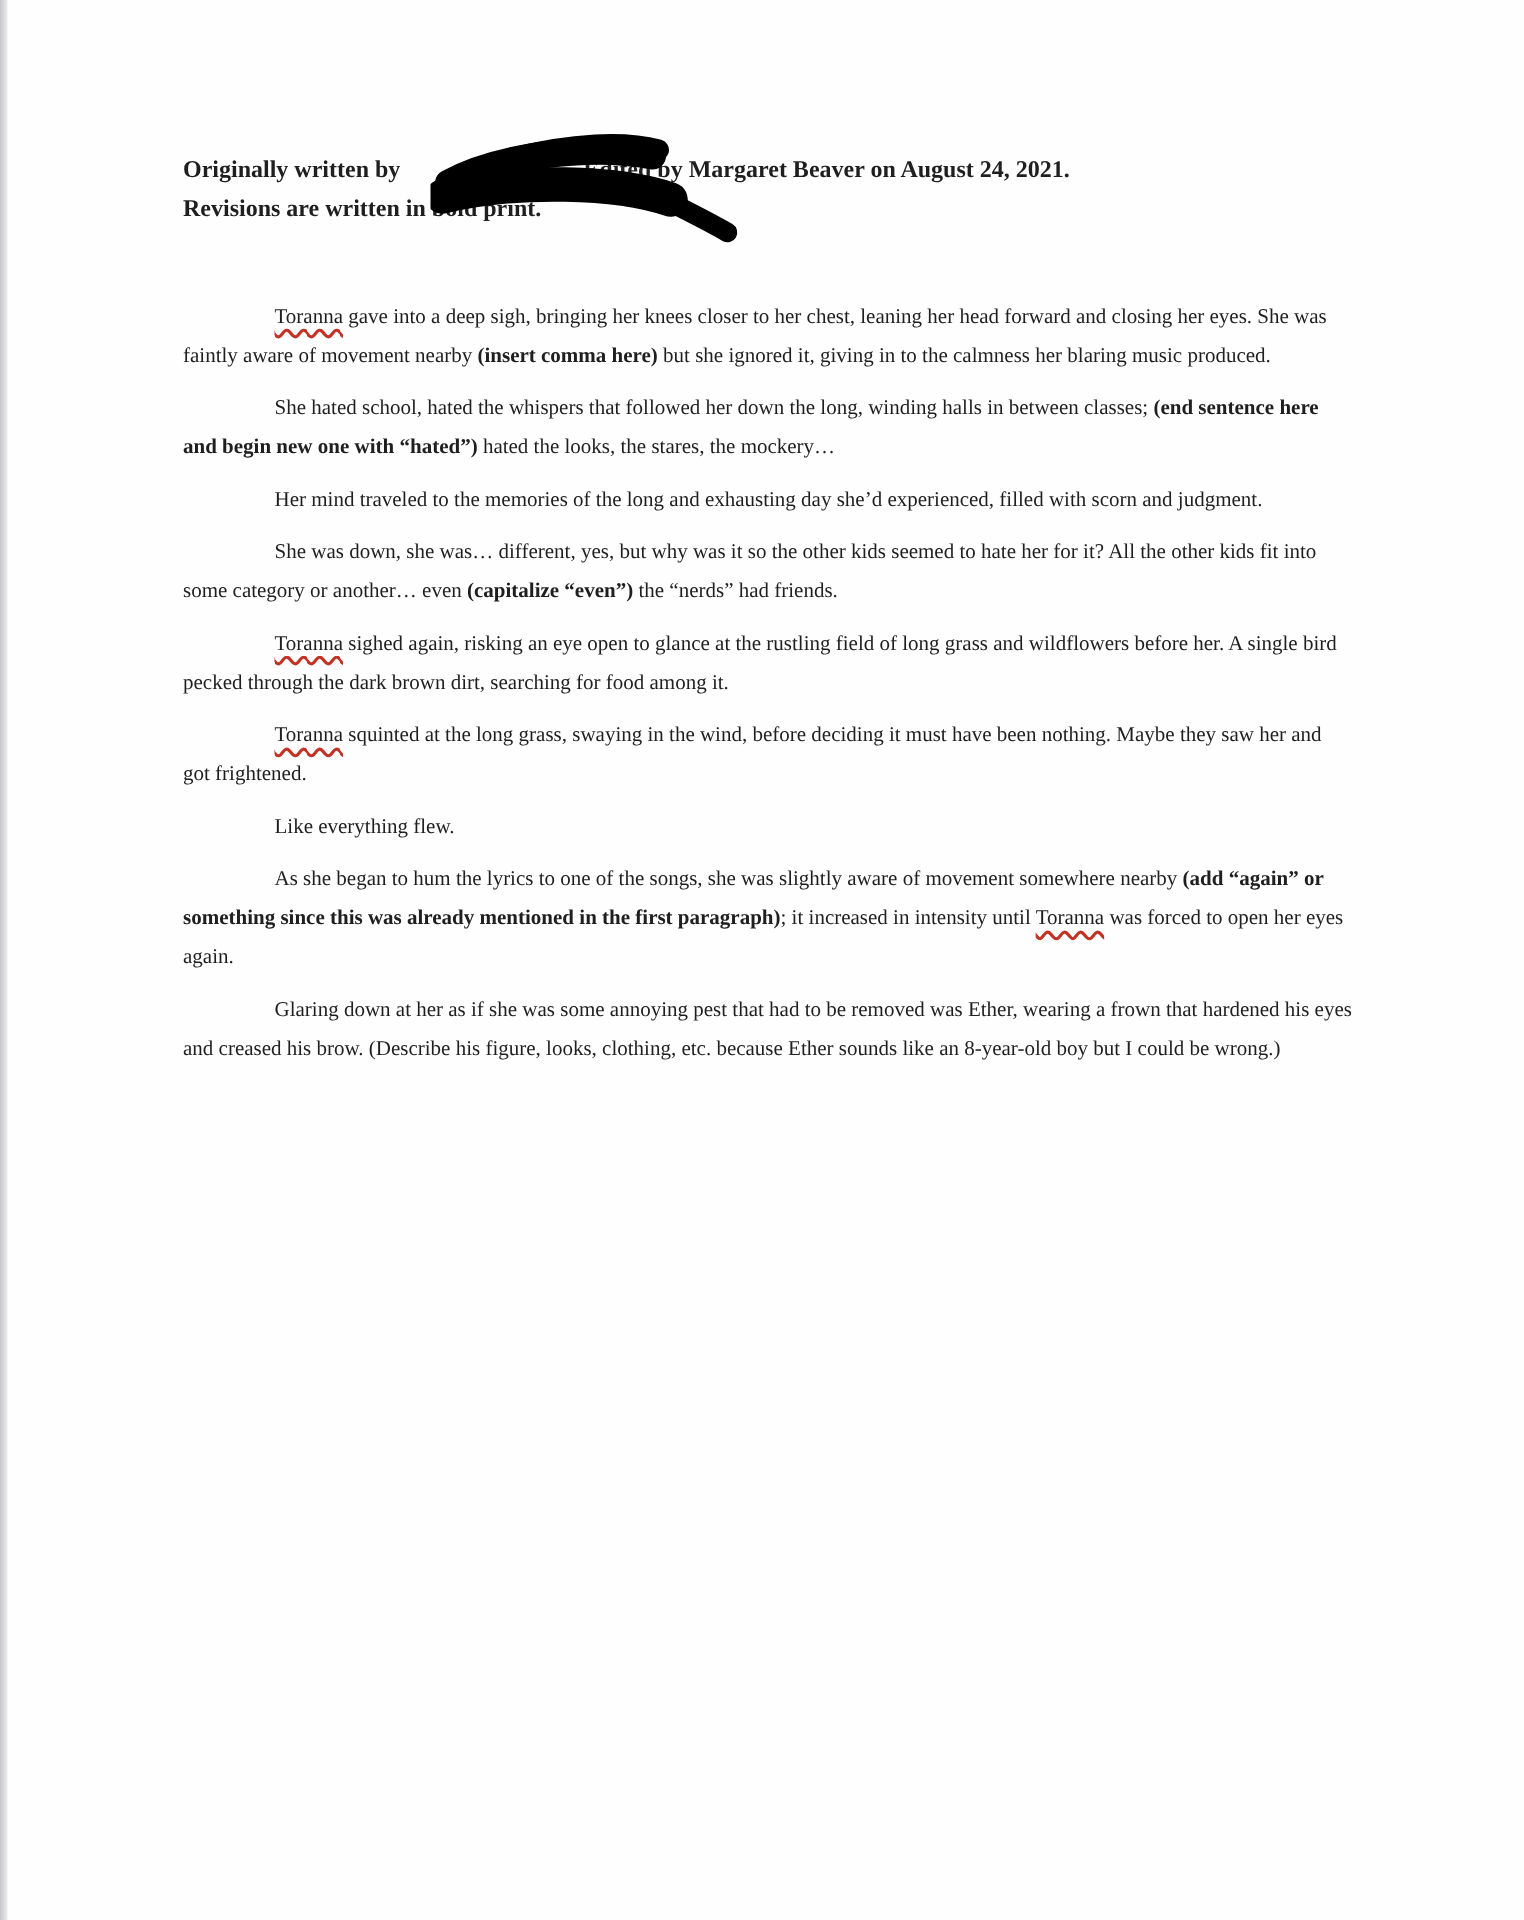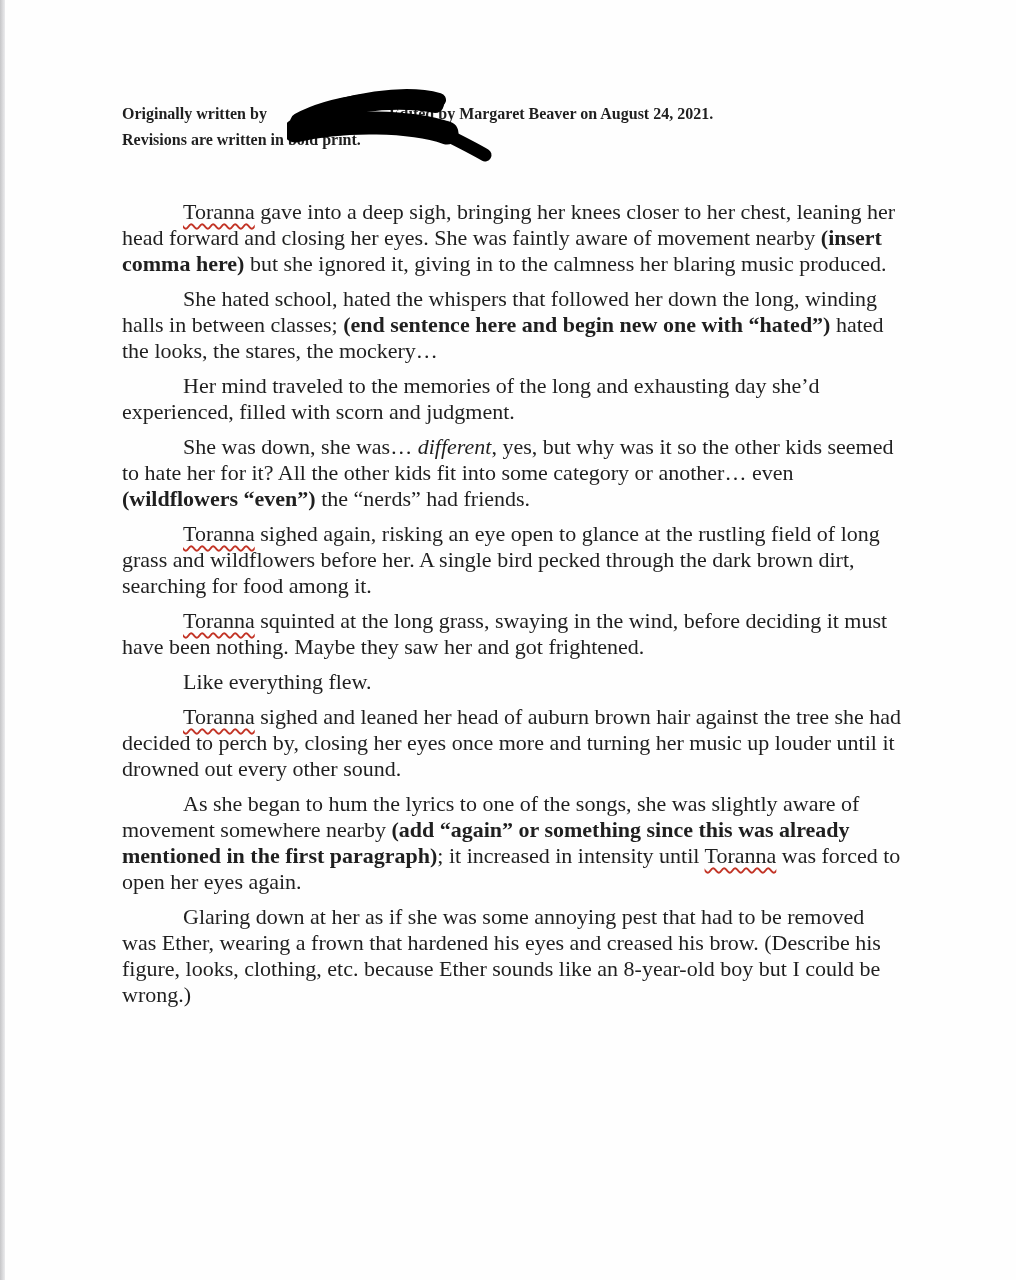--- a/index.html
+++ b/index.html
@@ -46,30 +46,30 @@
     height: 1px;
   }
   .scribble {
     position: absolute;
     left: 165px;
     top: -17px;
     pointer-events: none;
   }
   .doc-body {
     margin-top: 46px;
-    font-size: 22px;
+    font-size: 14px;
     line-height: 26px;
   }
   .doc-body p {
     margin: 0 0 9px 0;
     text-indent: 61px;
   }
   .seg-normal { font-weight: normal; }
   .seg-bold   { font-weight: bold; }
-  .seg-italic { font-style: italic; }
+  .seg-italic { }
   .seg-misspelled {
     text-decoration-line: underline;
     text-decoration-style: wavy;
     text-decoration-color: #c23325;
     text-decoration-thickness: 2px;
     text-underline-offset: 4px;
   }
 </style>
 </head>
 <body>
@@ -91,23 +91,22 @@
         </svg>
       </div>
       <div>Revisions are written in bold print.</div>
     </div>
 
     <div class="doc-body">
 
     <p><span class="seg-misspelled">Toranna</span><span class="seg-normal"> gave into a deep sigh, bringing her knees closer to her chest, leaning her head forward and closing her eyes. She was faintly aware of movement nearby </span><span class="seg-bold">(insert comma here)</span><span class="seg-normal"> but she ignored it, giving in to the calmness her blaring music produced.</span></p>
         <p><span class="seg-normal">She hated school, hated the whispers that followed her down the long, winding halls in between classes; </span><span class="seg-bold">(end sentence here and begin new one with “hated”)</span><span class="seg-normal"> hated the looks, the stares, the mockery…</span></p>
         <p><span class="seg-normal">Her mind traveled to the memories of the long and exhausting day she’d experienced, filled with scorn and judgment.</span></p>
-        <p><span class="seg-normal">She was down, she was… </span><span class="seg-italic">different</span><span class="seg-normal">, yes, but why was it so the other kids seemed to hate her for it? All the other kids fit into some category or another… even </span><span class="seg-bold">(wildflowers “even”)</span><span class="seg-normal"> the “nerds” had friends.</span></p>
+        <p><span class="seg-normal">She was down, she was… </span><span class="seg-italic">different</span><span class="seg-normal">, yes, but why was it so the other kids seemed to hate her for it? All the other kids fit into some category or another… even </span><span class="seg-bold">(capitalize “even”)</span><span class="seg-normal"> the “nerds” had friends.</span></p>
         <p><span class="seg-misspelled">Toranna</span><span class="seg-normal"> sighed again, risking an eye open to glance at the rustling field of long grass and wildflowers before her. A single bird pecked through the dark brown dirt, searching for food among it.</span></p>
         <p><span class="seg-misspelled">Toranna</span><span class="seg-normal"> squinted at the long grass, swaying in the wind, before deciding it must have been nothing. Maybe they saw her and got frightened.</span></p>
         <p><span class="seg-normal">Like everything flew.</span></p>
-        <p><span class="seg-misspelled">Toranna</span><span class="seg-normal"> sighed and leaned her head of auburn brown hair against the tree she had decided to perch by, closing her eyes once more and turning her music up louder until it drowned out every other sound.</span></p>
         <p><span class="seg-normal">As she began to hum the lyrics to one of the songs, she was slightly aware of movement somewhere nearby </span><span class="seg-bold">(add “again” or something since this was already mentioned in the first paragraph)</span><span class="seg-normal">; it increased in intensity until </span><span class="seg-misspelled">Toranna</span><span class="seg-normal"> was forced to open her eyes again.</span></p>
         <p><span class="seg-normal">Glaring down at her as if she was some annoying pest that had to be removed was Ether, wearing a frown that hardened his eyes and creased his brow. (Describe his figure, looks, clothing, etc. because Ether sounds like an 8-year-old boy but I could be wrong.)</span></p>
       </div>
 
   </div>
 </div>
 
 </body></html>

